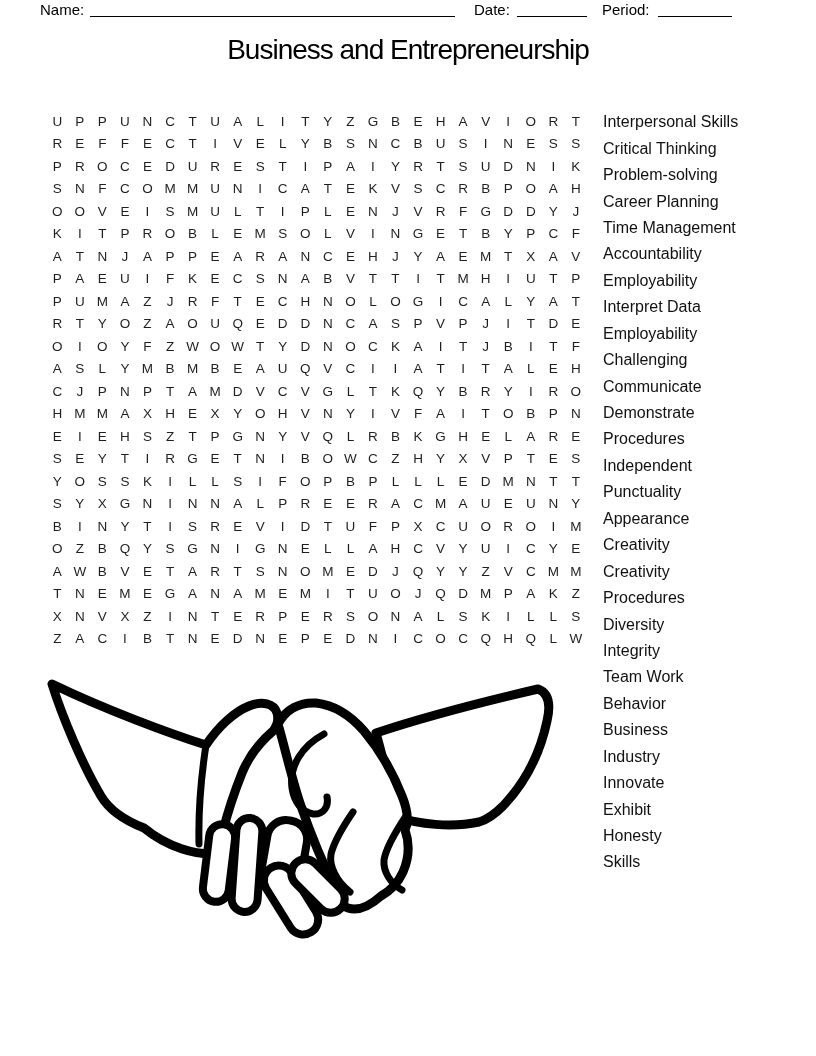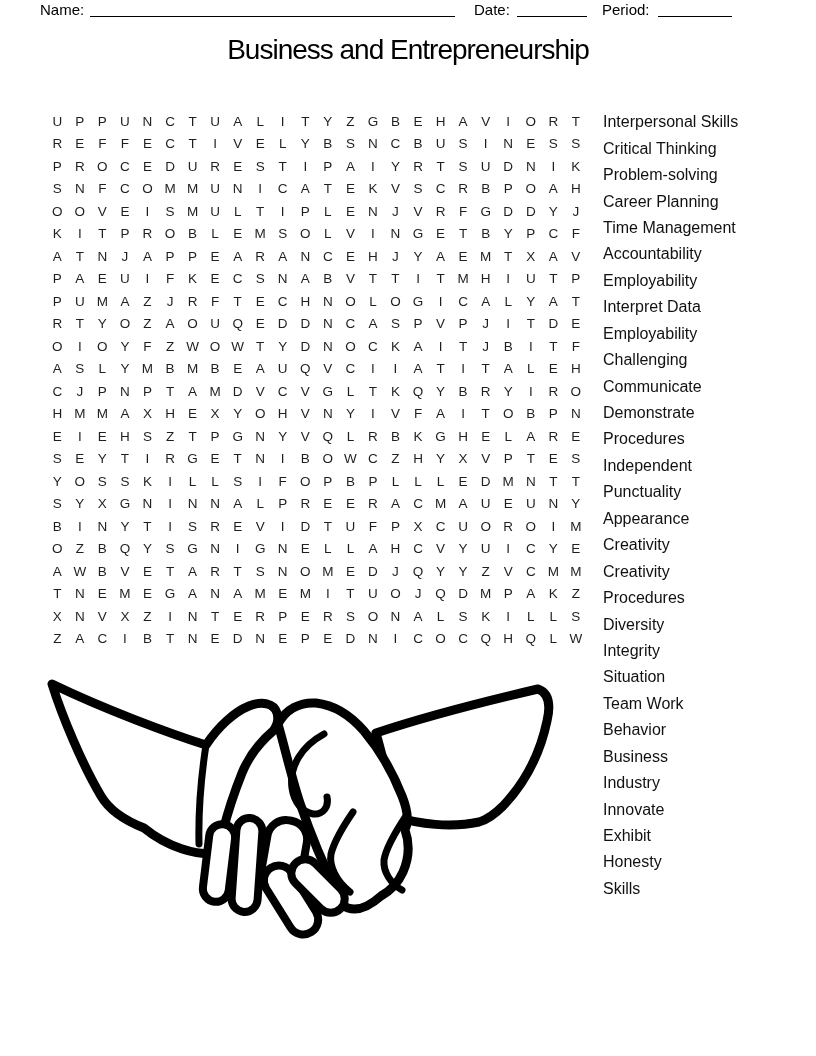--- a/index.html
+++ b/index.html
@@ -673,21 +673,20 @@
       <div class="word-item">Demonstrate</div>
       <div class="word-item">Procedures</div>
       <div class="word-item">Independent</div>
       <div class="word-item">Punctuality</div>
       <div class="word-item">Appearance</div>
       <div class="word-item">Creativity</div>
       <div class="word-item">Creativity</div>
       <div class="word-item">Procedures</div>
       <div class="word-item">Diversity</div>
       <div class="word-item">Integrity</div>
-      <div class="word-item">Situation</div>
       <div class="word-item">Team Work</div>
       <div class="word-item">Behavior</div>
       <div class="word-item">Business</div>
       <div class="word-item">Industry</div>
       <div class="word-item">Innovate</div>
       <div class="word-item">Exhibit</div>
       <div class="word-item">Honesty</div>
       <div class="word-item">Skills</div>
     </div>
 

